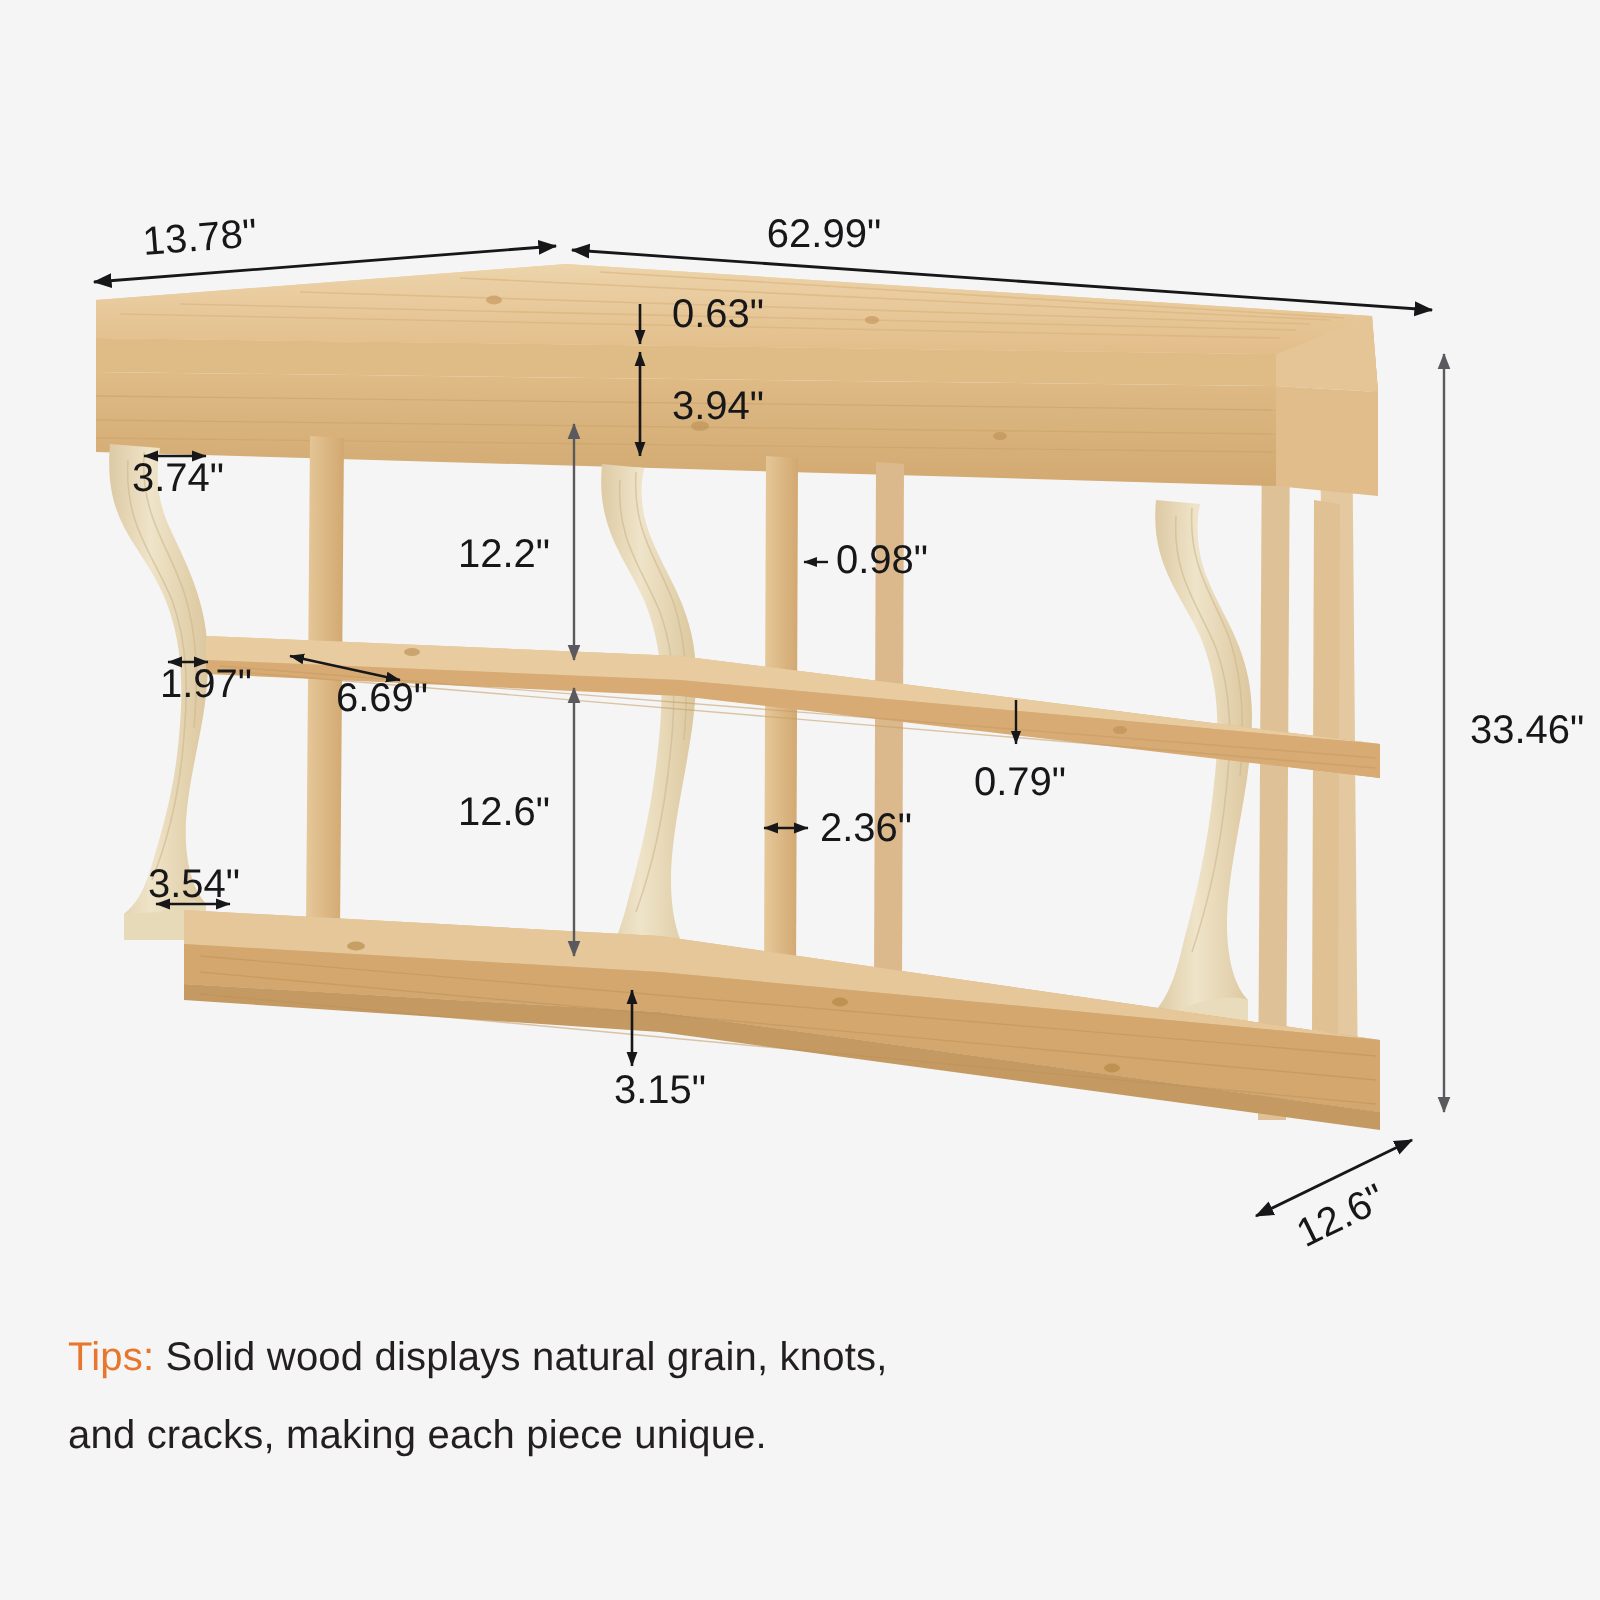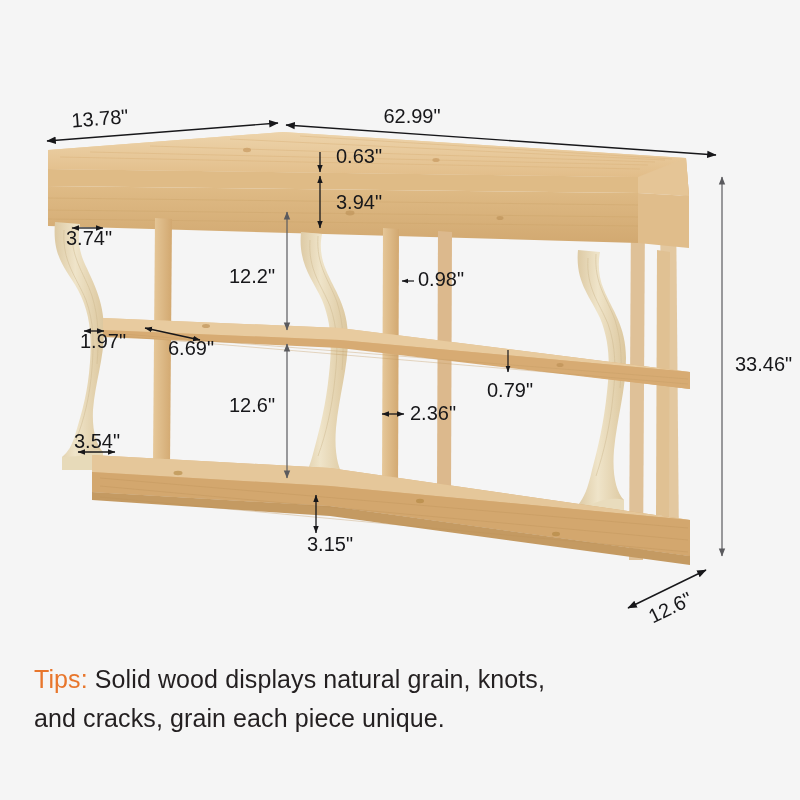--- a/index.html
+++ b/index.html
@@ -34,21 +34,21 @@
     dominant-baseline: middle;
   }
   .tips-wrap {
     position: absolute;
     left: 34px;
     top: 660px;
     width: 700px;
   }
   .tips-line {
     font-family: "Liberation Sans", sans-serif;
-    font-size: 25px;
+    font-size: 20px;
     line-height: 39px;
     color: #231f20;
     letter-spacing: 0.1px;
   }
   .tips-label {
     color: #e8762c;
   }
 </style>
 </head>
 <body>
@@ -294,16 +294,16 @@
       <text class="dim-text" x="735" y="366" text-anchor="start">33.46"</text>
 
       <text class="dim-text" x="330" y="546" text-anchor="middle">3.15"</text>
 
       <text class="dim-text" x="671" y="609" text-anchor="middle" transform="rotate(-26 671 609)">12.6"</text>
     </g>
   </svg>
 
   <div class="tips-wrap">
     <div class="tips-line"><span class="tips-label">Tips:</span><span> Solid wood displays natural grain, knots,</span></div>
-    <div class="tips-line">and cracks, grain each piece unique.</div>
+    <div class="tips-line">and cracks, making each piece unique.</div>
   </div>
 
 </div>
 
 </body></html>

